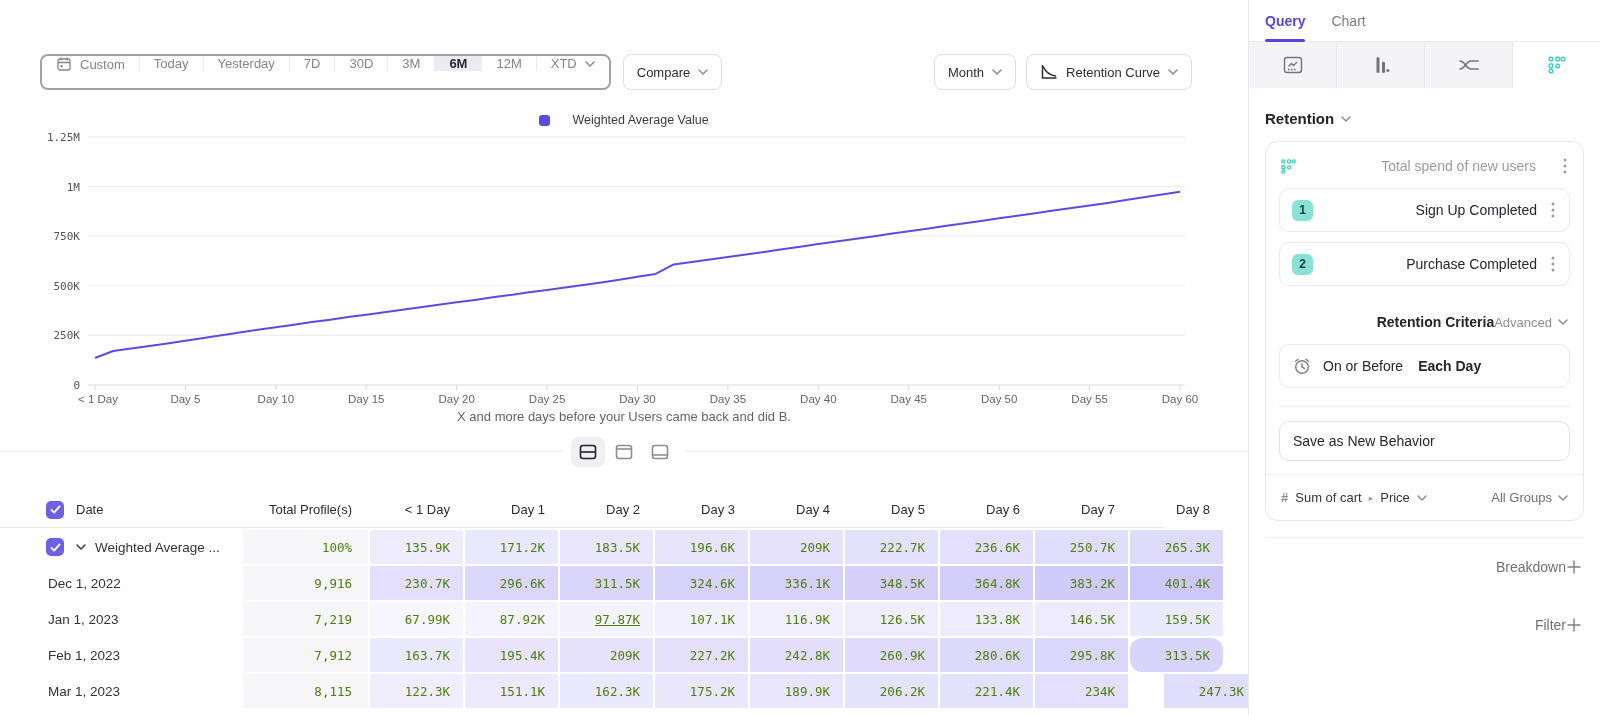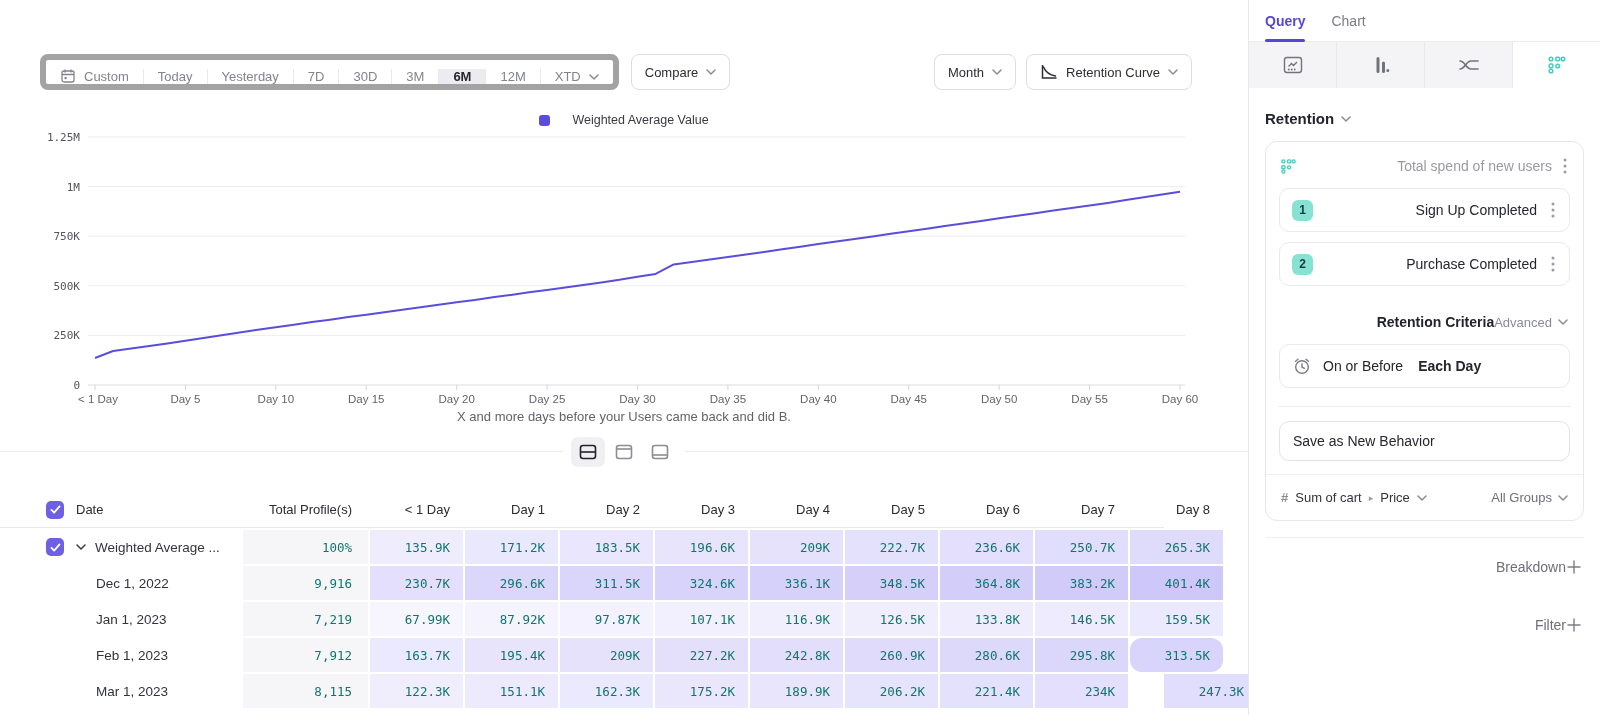--- a/index.html
+++ b/index.html
@@ -3,21 +3,21 @@
 <meta charset="utf-8">
 <style>
   * { box-sizing: border-box; margin: 0; padding: 0; }
   body { font-family: "Liberation Sans", sans-serif; background: #fff; color: #2c2c34; }
   .stage { position: relative; width: 1600px; height: 715px; background: #fff; overflow: hidden; }
   .main { position: absolute; left: 0; top: 0; width: 1248px; height: 715px; }
   .sidebar { position: absolute; right: 0; top: 0; width: 352px; height: 715px; border-left: 1px solid #e7e7ec; background: #fff; }
 
   
   .toolbar { position: absolute; top: 54px; left: 40px; right: 56px; height: 36px; display: flex; align-items: center; }
-  .seg { display: flex; align-items: flex-end; height: 36px; border: 6px solid #a3a3a3; border-radius: 8px; background: #fff; overflow: hidden; }
+  .seg { display: flex; align-items: flex-start; height: 36px; border: 2px solid #a3a3a3; border-radius: 8px; background: #fff; overflow: hidden; }
   .seg-item { display: flex; align-items: center; gap: 8px; padding: 0 14px; font-size: 13px; color: #83838d; border-left: 1px solid #e9e9ee; cursor: default; white-space: nowrap; }
   .seg-item:first-child { border-left: none; }
   .seg-item.active { background: #ececf0; color: #26262e; font-weight: 700; }
   .btn { display: inline-flex; align-items: center; gap: 8px; height: 36px; padding: 0 13px; border: 1px solid #dcdce3; border-radius: 8px; background: #fff; font-size: 13px; color: #2c2c34; font-weight: 500; white-space: nowrap; }
   .compare { margin-left: 12px; }
   .toolbar-right { margin-left: auto; display: flex; gap: 10px; }
   .chev { display: inline-flex; color: #8a8a94; }
   .icon { display: inline-flex; align-items: center; }
 
   
@@ -29,44 +29,44 @@
   .toggle-divider { position: absolute; top: 451px; left: 0; width: 1248px; height: 1px; background: #ededf0; }
   .view-toggle { position: absolute; top: 435px; left: 50%; transform: translateX(-50%); display: flex; gap: 2px; background: #fff; padding: 2px 8px; }
   .vt-btn { width: 34px; height: 30px; border-radius: 7px; display: flex; align-items: center; justify-content: center; background: #fff; }
   .vt-btn.active { background: #f0f0f3; }
 
   
   .table { position: absolute; top: 492px; left: 0; width: 1164px; }
   .t-row { display: flex; height: 34px; margin-bottom: 2px; }
   .t-header { height: 36px; border-bottom: 1px solid #e8e8ec; margin-bottom: 2px; }
   .c-label { width: 241px; display: flex; align-items: center; padding-left: 46px; flex: none; }
-  .c-label.indent { padding-left: 96px; }
+  .c-label.indent { padding-left: 48px; }
   .c-total { width: 125px; margin-left: 2px; display: flex; align-items: center; justify-content: flex-end; padding-right: 16px; flex: none; }
   .t-row:not(.t-header) .c-total { background: #f6f6f8; }
   .c-val { width: 93px; margin-left: 2px; display: flex; align-items: center; justify-content: flex-end; padding-right: 13px; flex: none; }
   .c-sliver { flex: 1; margin-left: 2px; }
-  .mono { font-family: "DejaVu Sans Mono", monospace; font-size: 12.5px; color: #0f766e; }
+  .mono { font-family: "DejaVu Sans Mono", monospace; font-size: 12.5px; color: #4d7c0f; }
   .h-txt { font-size: 13px; color: #2b2b33; font-weight: 500; }
   .row-label { font-size: 13.5px; color: #33333c; white-space: nowrap; overflow: hidden; text-overflow: ellipsis; }
   .checkbox { width: 18px; height: 18px; border-radius: 5px; background: #6e60e2; display: flex; align-items: center; justify-content: center; margin-right: 12px; flex: none; }
   .expand { display: inline-flex; margin-right: 9px; color: #3a3a42; }
 
   
   .sb-tabs { height: 42px; display: flex; align-items: center; gap: 26px; padding: 0 16px; border-bottom: 1px solid #ebebef; }
   .sb-tab { font-size: 14px; color: #7c7c86; position: relative; height: 100%; display: flex; align-items: center; }
   .sb-tab.active { color: #5646d8; font-weight: 700; }
   .sb-tab.active::after { content: ""; position: absolute; left: 0; right: 0; bottom: -1px; height: 3px; background: #5646d8; border-radius: 2px; }
   .sb-strip { display: flex; height: 46px; }
   .sb-strip-cell { flex: 1; display: flex; align-items: center; justify-content: center; background: #f4f4f6; border-right: 1px solid #e9e9ed; }
   .sb-strip-cell:last-child { border-right: none; }
   .sb-strip-cell.active { background: #fff; }
   .sb-body { padding: 12px 16px 0; text-align: right; }
   .sb-heading { display: flex; align-items: center; gap: 7px; font-size: 15px; font-weight: 700; color: #23232c; margin: 10px 0 14px; }
   .card { border: 1px solid #e7e7ec; border-radius: 12px; padding: 12px 13px 0; background: #fff; }
-  .card-head { display: flex; align-items: center; gap: 9px; padding: 2px 1px; }
+  .card-head { display: flex; align-items: center; gap: 25px; padding: 2px 1px; }
   .card-title { flex: 1; font-size: 14px; color: #9a9aa3; }
   .kebab { display: inline-flex; padding: 2px; }
   .step { display: flex; align-items: center; gap: 12px; border: 1px solid #e9e9ee; border-radius: 10px; height: 44px; padding: 0 12px; margin-top: 10px; background: #fff; }
   .badge { width: 21px; height: 21px; border-radius: 6px; background: #87e2d4; color: #173c40; font-size: 12px; font-weight: 700; display: flex; align-items: center; justify-content: center; flex: none; }
   .step-label { flex: 1; font-size: 14px; color: #26262e; }
   .criteria-row { display: flex; align-items: center; margin-top: 28px; padding: 0 2px; }
   .criteria-label { flex: 1; font-size: 14px; font-weight: 700; color: #23232c; }
   .adv { display: flex; align-items: center; gap: 6px; font-size: 13px; color: #8b8b94; }
   .onbefore { display: flex; align-items: center; gap: 11px; border: 1px solid #e9e9ee; border-radius: 10px; height: 44px; padding: 0 12px; margin-top: 14px; }
   .ob-cond, .ob-freq { font-size: 14px; color: #26262e; }
@@ -306,21 +306,21 @@
           <div class="c-val mono" style="background: rgba(104, 84, 238, 0.32);">401.4K</div>
           <div class="c-sliver" style="background: rgba(104, 84, 238, 0.353);"></div>
         </div>
         <div class="t-row">
           <div class="c-label indent">
             <span class="row-label">Jan 1, 2023</span>
           </div>
           <div class="c-total mono">7,219</div>
           <div class="c-val mono" style="background: rgba(104, 84, 238, 0.055);">67.99K</div>
           <div class="c-val mono" style="background: rgba(104, 84, 238, 0.07);">87.92K</div>
-          <div class="c-val mono" style="background: rgba(104, 84, 238, 0.08);">97.87K</div>
+          <div class="c-val mono" style="background: rgba(104, 84, 238, 0.08); text-decoration: underline;">97.87K</div>
           <div class="c-val mono" style="background: rgba(104, 84, 238, 0.086);">107.1K</div>
           <div class="c-val mono" style="background: rgba(104, 84, 238, 0.094);">116.9K</div>
           <div class="c-val mono" style="background: rgba(104, 84, 238, 0.1);">126.5K</div>
           <div class="c-val mono" style="background: rgba(104, 84, 238, 0.106);">133.8K</div>
           <div class="c-val mono" style="background: rgba(104, 84, 238, 0.118);">146.5K</div>
           <div class="c-val mono" style="background: rgba(104, 84, 238, 0.13);">159.5K</div>
           <div class="c-sliver" style="background: rgba(104, 84, 238, 0.14);"></div>
         </div>
         <div class="t-row">
           <div class="c-label indent">

